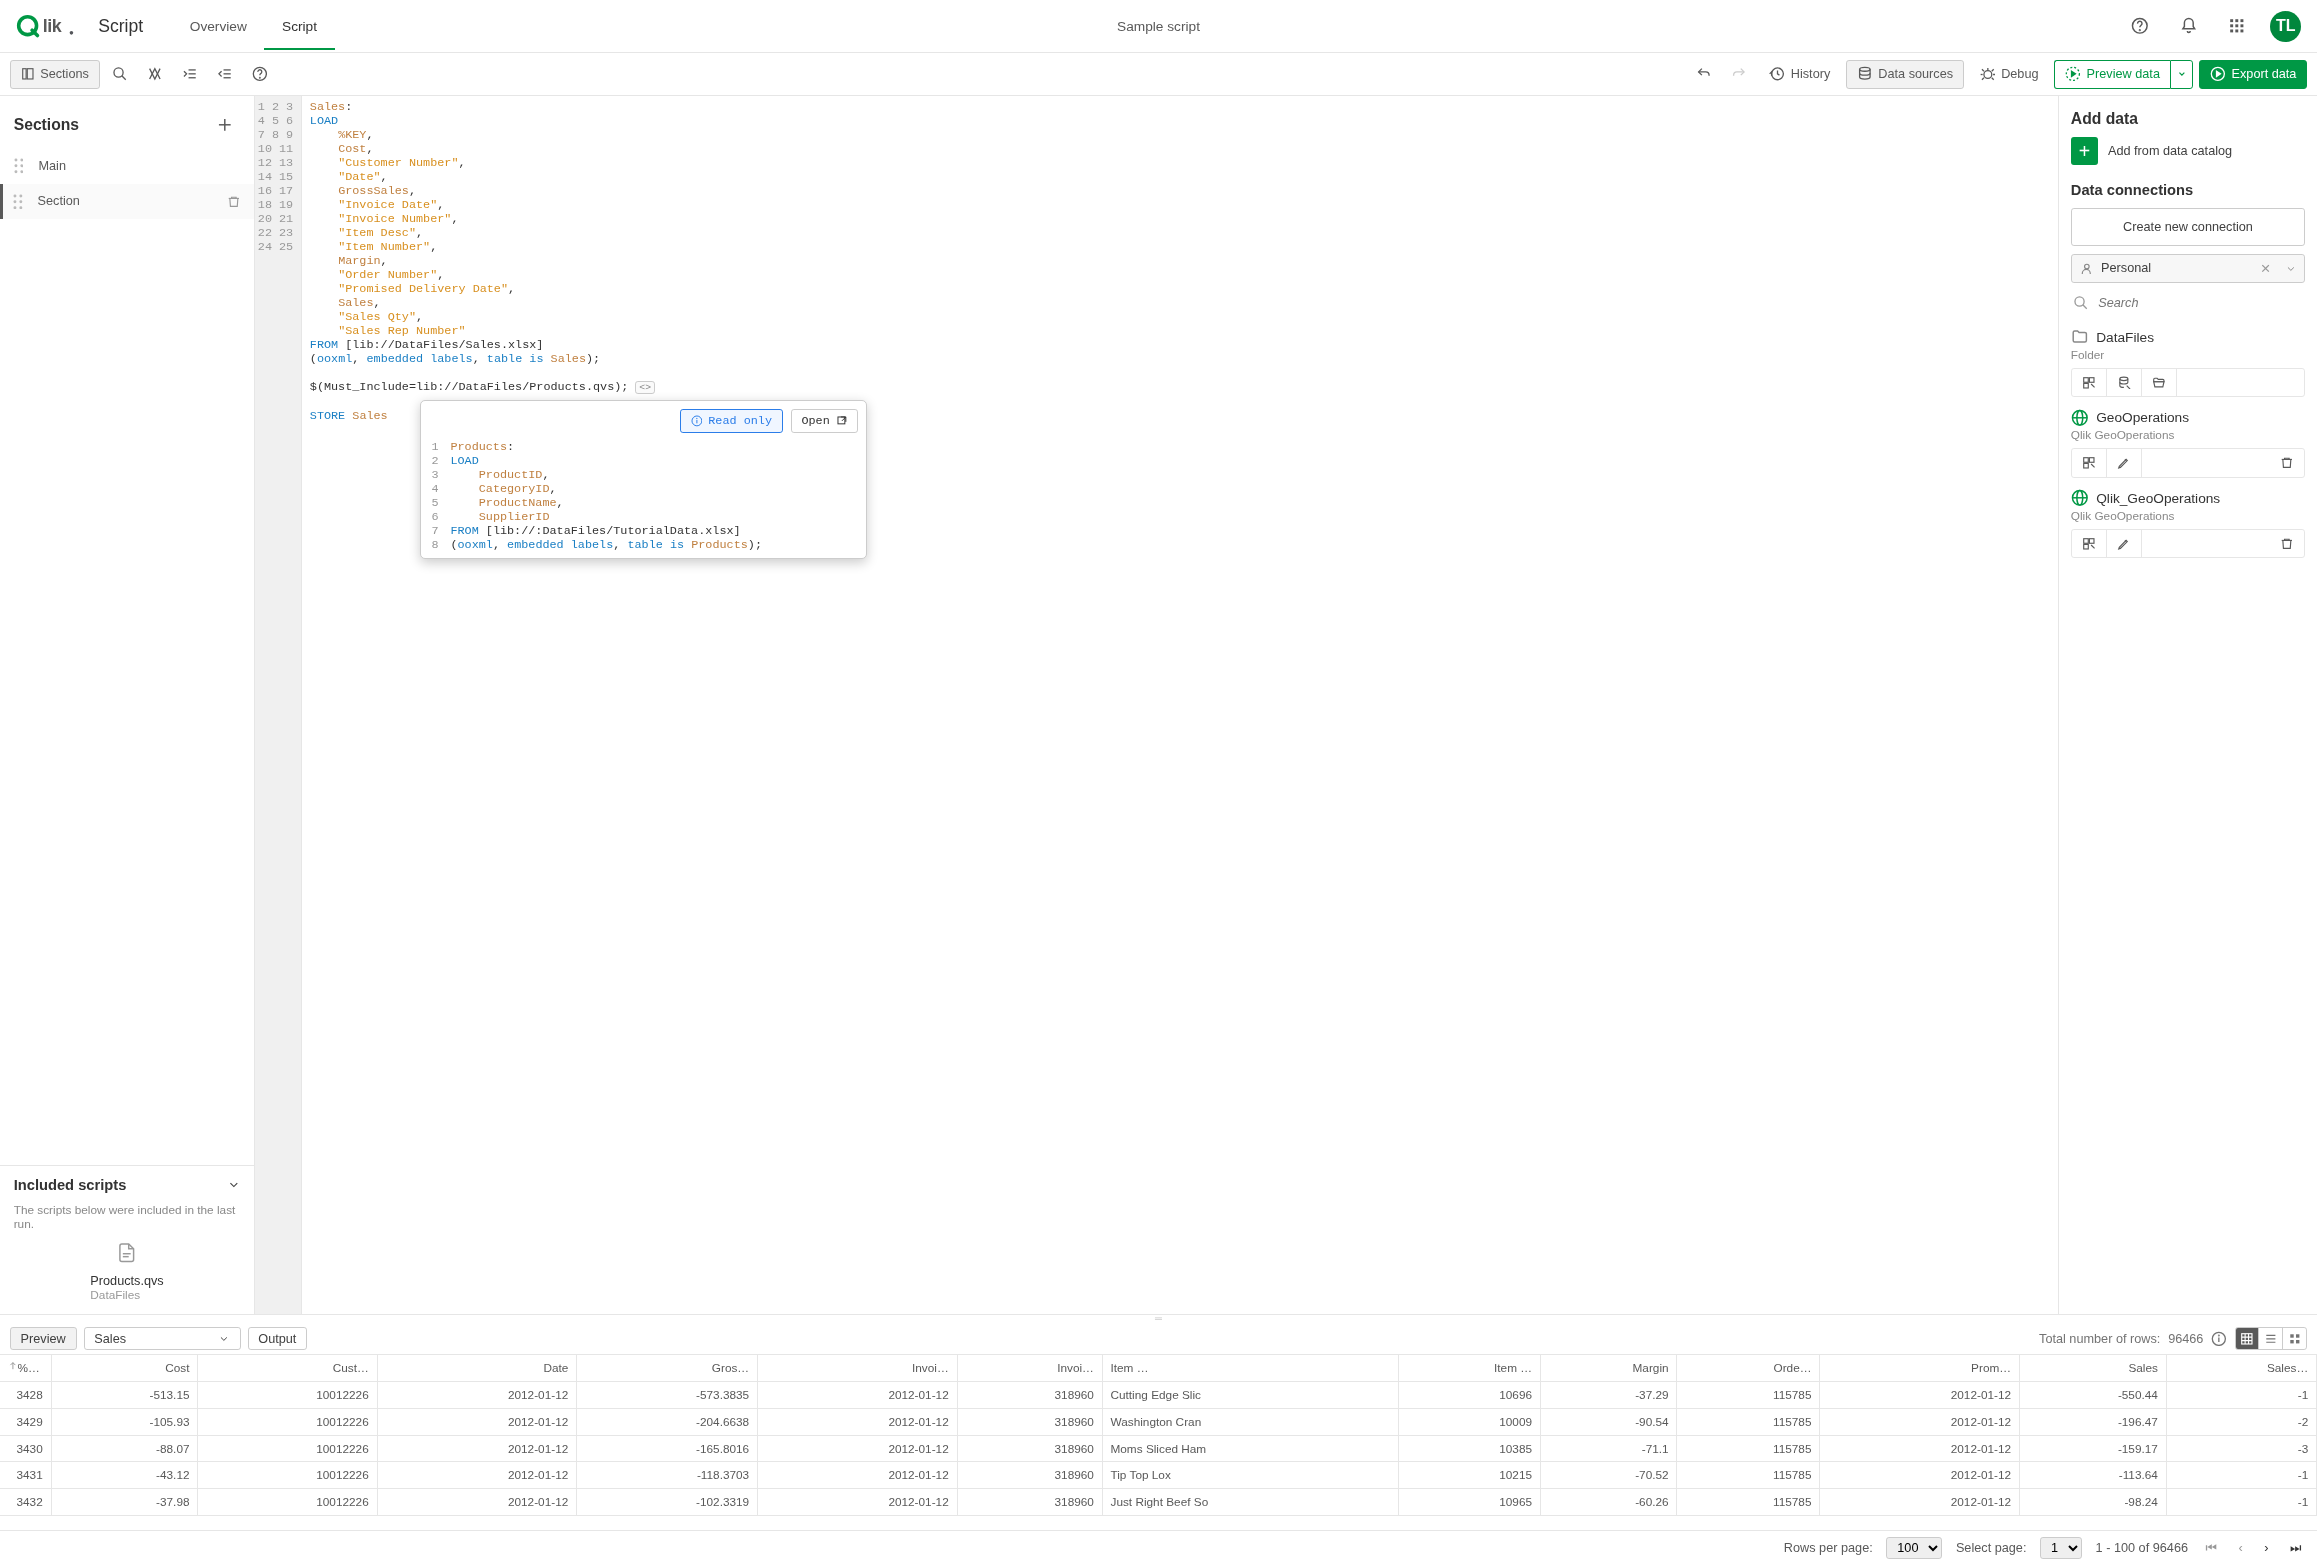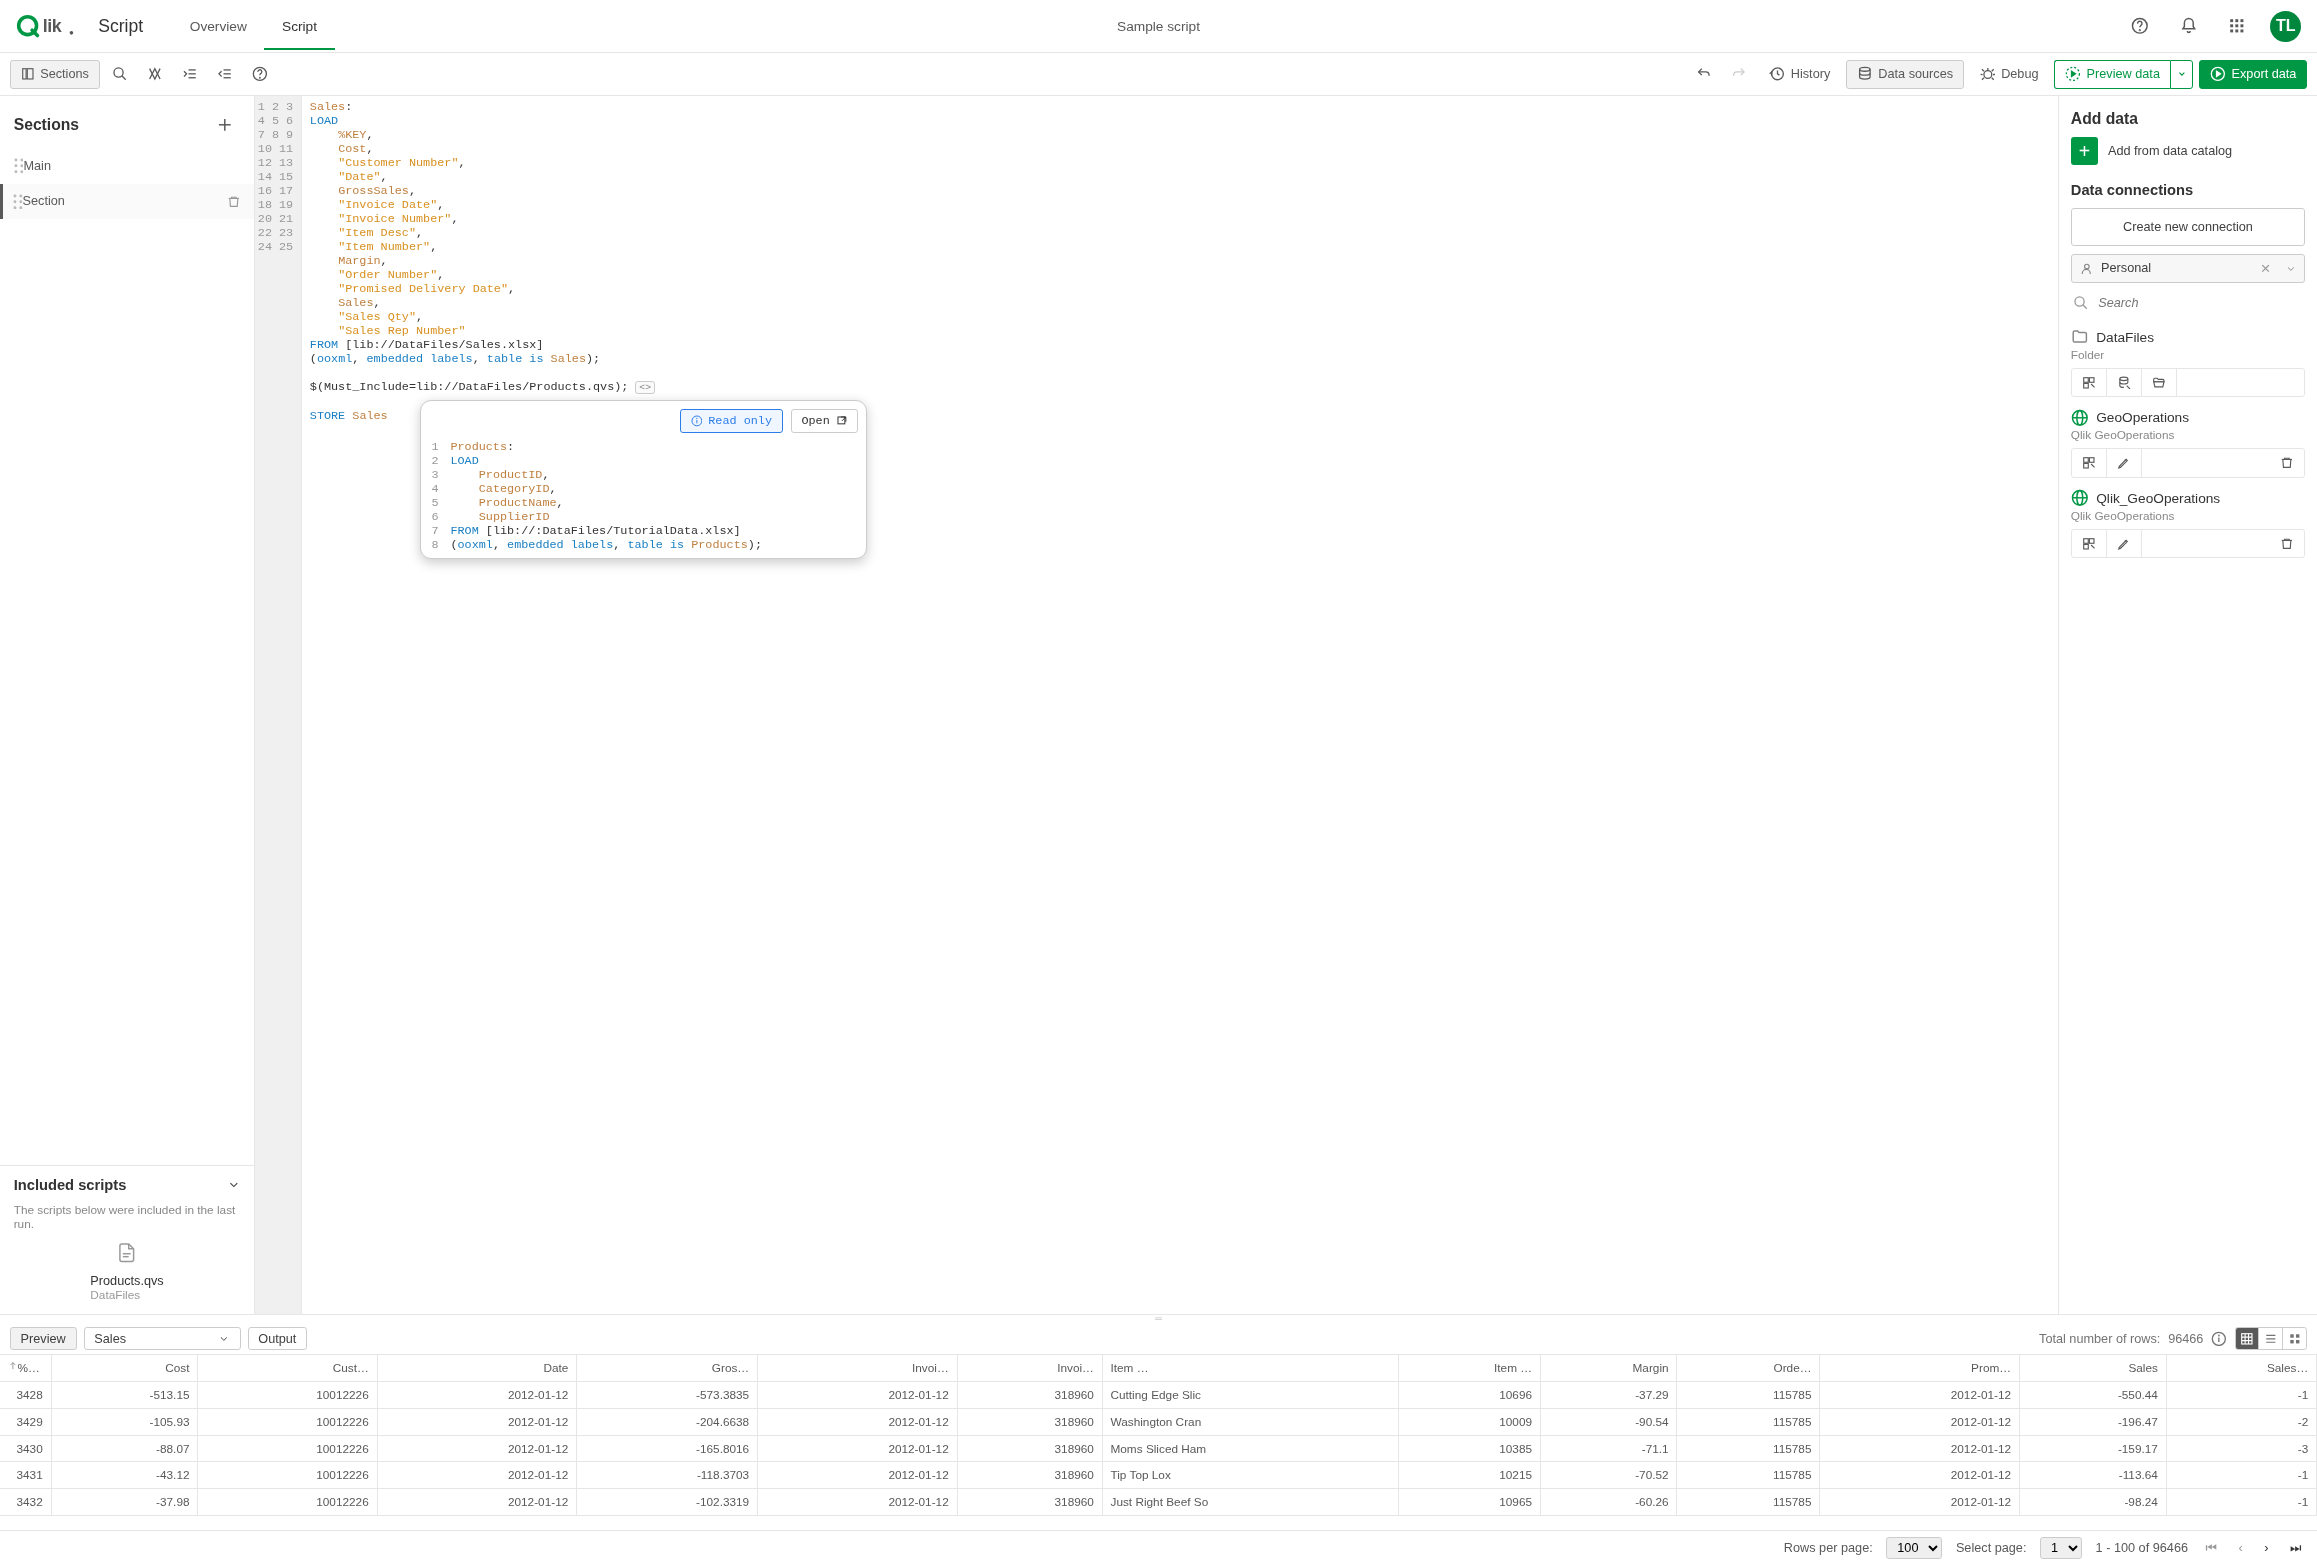--- a/index.html
+++ b/index.html
@@ -25,32 +25,32 @@
   .tool-btn.ds { background:#f2f2f2; }
   .tool-btn.preview { color:#009845; border-color:#009845; }
   .tool-btn.export { background:#009845; color:#fff; border-color:#009845; }
   .tool-btn.split-left { border-top-right-radius:0; border-bottom-right-radius:0; border-right:0; }
   .tool-btn.split-right { border-top-left-radius:0; border-bottom-left-radius:0; width:23.5px; padding:0; justify-content:center; }
 
   .body { display:flex; height:calc(100% - 53px - 43px - 251px); }
   .sidebar { width:255px; border-right:1px solid #e6e6e6; display:flex; flex-direction:column; }
   .side-head { display:flex; align-items:center; padding:13.7px 13.7px 7.8px; }
   .side-head h3 { margin:0; font-size:15.7px; font-weight:600; flex:1; color:#333; }
-  .section-item { display:flex; align-items:center; padding:9.8px 13.7px; gap:0; cursor:pointer; color:#595959; }
+  .section-item { display:flex; align-items:center; padding:9.8px 13.7px; gap:15px; cursor:pointer; color:#595959; }
   .section-item.active { border-left:3.9px solid #595959; padding-left:9.8px; background:#fafafa; }
   .drag-icon { color:#bbb; }
   .section-item .del { margin-left:auto; color:#999; }
 
   .editor-wrap { flex:1; display:flex; position:relative; background:#f5f5f5; }
   .gutter { width:47px; background:#f0f0f0; text-align:right; padding:3.9px 7.8px 3.9px 0; color:#999; font-family: "Courier New", monospace; font-size:11.8px; line-height:14px; border-right:1px solid #e6e6e6; }
   .code { flex:1; background:#fff; padding:3.9px 7.8px; font-family:"Courier New", monospace; font-size:11.8px; line-height:14px; white-space:pre; color:#333; overflow:auto; position:relative; }
   .kw-blue { color:#1a7fc4; }
   .kw-brown { color:#c08040; }
   .kw-orange { color:#d89020; }
-  .popup { position:absolute; left:118px; top:304px; width:447px; background:#fff; border:1px solid #ccc; border-radius:11px; box-shadow:0 3.9px 11.8px rgba(0,0,0,0.2); }
+  .popup { position:absolute; left:118px; top:304px; width:447px; background:#fff; border:1px solid #ccc; border-radius:5px; box-shadow:0 3.9px 11.8px rgba(0,0,0,0.2); }
   .popup-bar { display:flex; justify-content:flex-end; gap:7.8px; padding:7.8px; }
   .popup-bar .pb { display:flex; align-items:center; gap:5.9px; border:1px solid #ccc; border-radius:2.9px; padding:3.9px 9.8px; font-size:11.8px; background:#fff; cursor:pointer; }
   .popup-bar .pb.ro { color:#2b7de9; border-color:#2b7de9; background:#f0f6ff; }
   .popup-code { display:flex; }
   .popup-gutter { width:23.5px; text-align:right; padding:0 5.9px 5.9px 0; color:#999; font-family:"Courier New", monospace; font-size:11.8px; line-height:14px; }
   .popup-src { flex:1; padding:0 5.9px 5.9px 5.9px; font-family:"Courier New", monospace; font-size:11.8px; line-height:14px; white-space:pre; }
 
   .rightpanel { width:259px; border-left:1px solid #e6e6e6; padding:13.7px 11.8px; overflow:auto; }
   .rightpanel h3 { margin:0 0 9.8px; font-size:15.7px; font-weight:600; color:#333; }
   .add-catalog { display:flex; align-items:center; gap:9.8px; margin-bottom:17.6px; cursor:pointer; }

